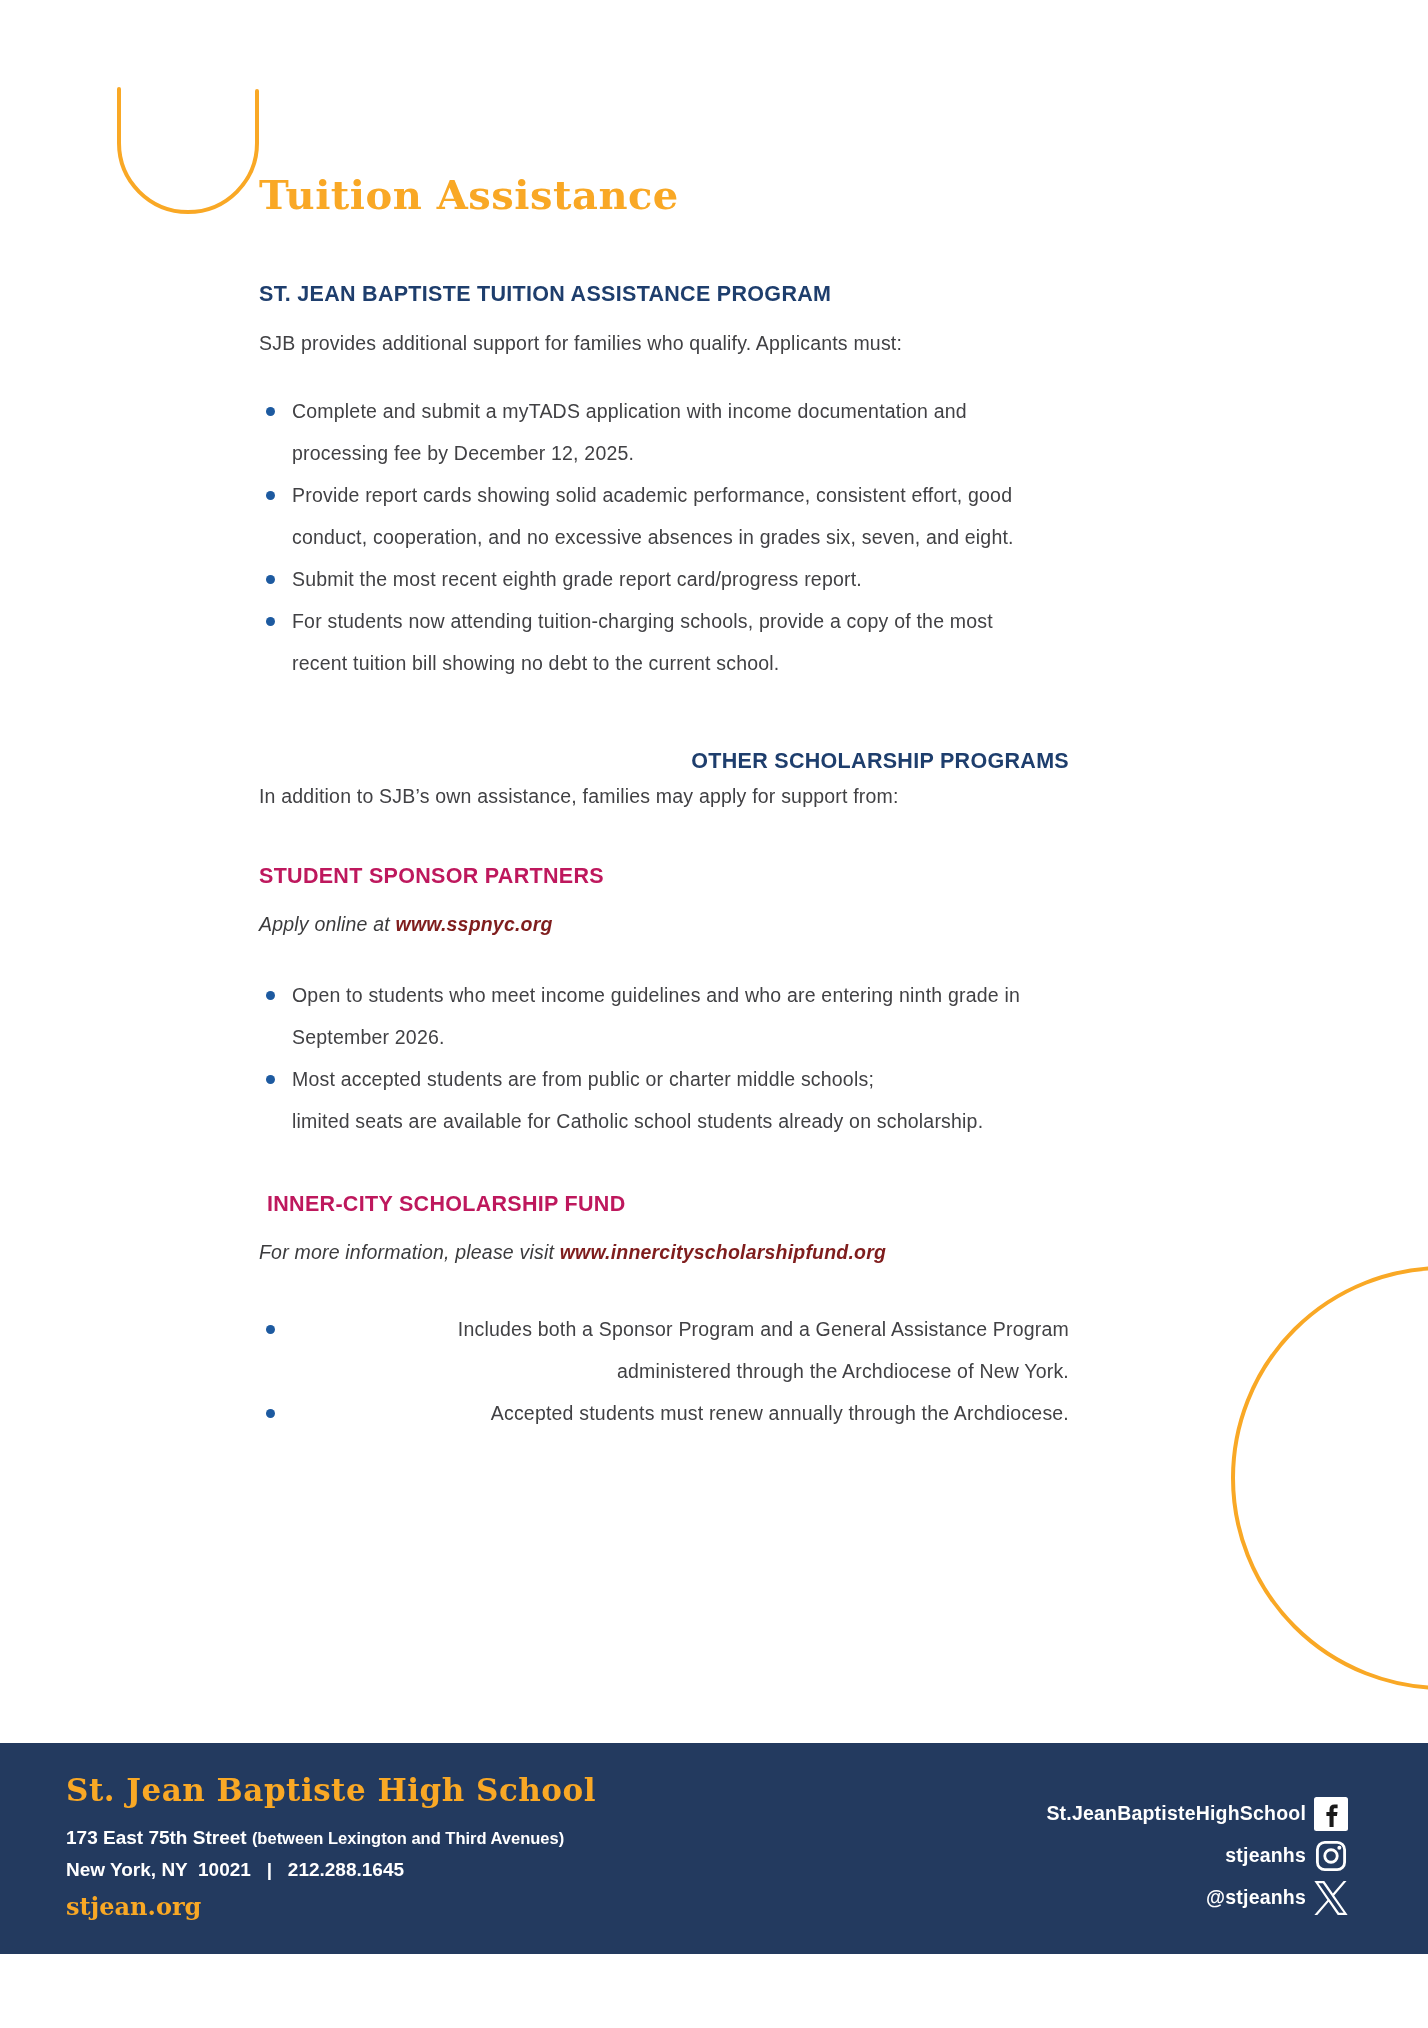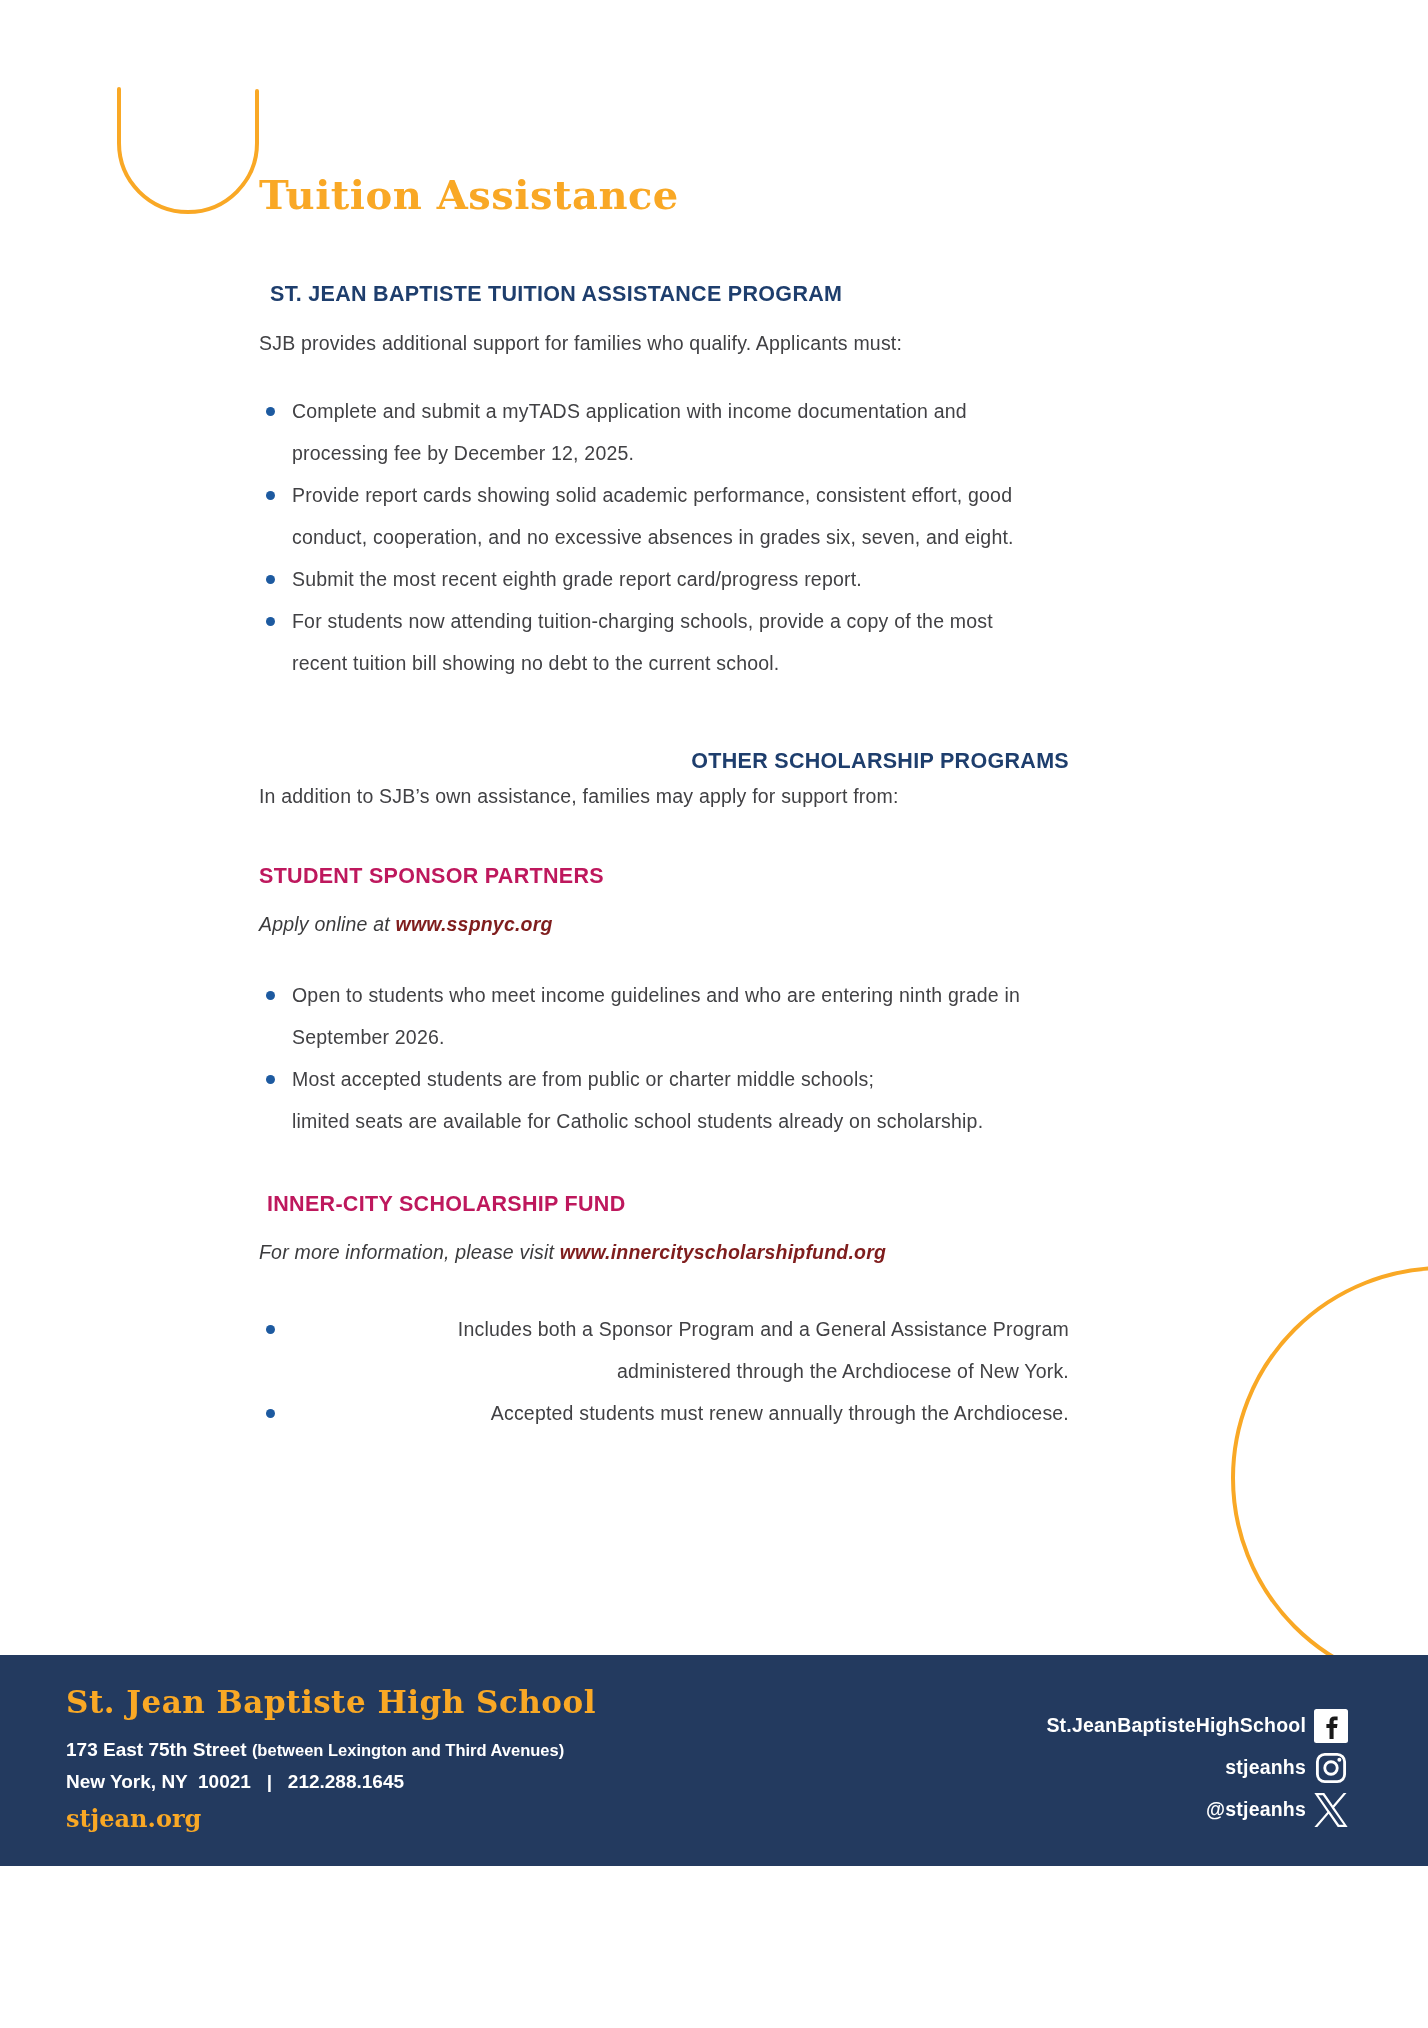--- a/index.html
+++ b/index.html
@@ -13,21 +13,21 @@
 
   .doc-title {
     margin:0; font-family:"DejaVu Serif", serif; font-weight:bold;
     font-size:40px; line-height:40px; letter-spacing:0.5px; color:#F9A825;
   }
   .sec-heading {
     margin:0; font-size:21.5px; line-height:23px; font-weight:bold; letter-spacing:0.3px;
   }
   .h-navy { color:#1E3E6D; }
   .h-dark { color:#be185d; }
-  .sjb-heading   { margin-top:68px;margin-left:11px; }
+  .sjb-heading   { margin-top:68px; }
   .other-heading { margin-top:66px;text-align:right; }
   .ssp-heading   { margin-top:58px; }
   .icsf-heading  { margin-top:51px; margin-left:8px; }
 
   .lead { margin:0; font-size:19.5px; line-height:22px; letter-spacing:0.2px; }
   .sjb-intro   { margin-top:26px; }
   .other-intro { margin-top:12px; }
 
   .apply-line { margin:0; font-size:19.5px; line-height:24px; letter-spacing:0.2px;
                 font-style:italic; color:#3B3B3D; margin-top:24px; }
@@ -36,21 +36,21 @@
   .blist { list-style:none; margin:0; padding:0; }
   .blist-sjb  { margin-top:36px; }
   .blist-ssp  { margin-top:38px; }
   .blist-icsf { margin-top:44px;text-align:right; }
   .blist li { position:relative; padding-left:33px; font-size:19.5px;
               line-height:42px; letter-spacing:0.2px; color:#414144; }
   .bullet-dot { position:absolute; left:7px; top:17px; width:9px; height:9px;
                 border-radius:50%; background:#1D5AA0; }
   .b-line { display:block; }
 
-  .footer { position:absolute; left:0; top:1655px; width:1428px; height:211px; background:#233A5F; }
+  .footer { position:absolute; left:0; top:1743px; width:1428px; height:211px; background:#233A5F; }
   .f-left { position:absolute; left:66px; top:30px; }
   .school-name { margin:0; font-family:"DejaVu Serif", serif; font-weight:bold;
                  font-size:31px; line-height:34px; color:#F9A825; letter-spacing:0.5px; }
   .addr1 { margin-top:20px; font-size:19px; font-weight:bold; color:#ffffff; white-space:pre; }
   .addr1 .addr-note { font-size:16.5px; }
   .addr2 { margin-top:10px; font-size:19px; font-weight:bold; color:#ffffff; white-space:pre; }
   .site  { margin-top:11px; font-family:"DejaVu Serif", serif; font-weight:bold;
            font-size:24px; color:#F9A825; }
 
   .f-right { position:absolute; right:80px; top:52px; display:flex; flex-direction:column;

